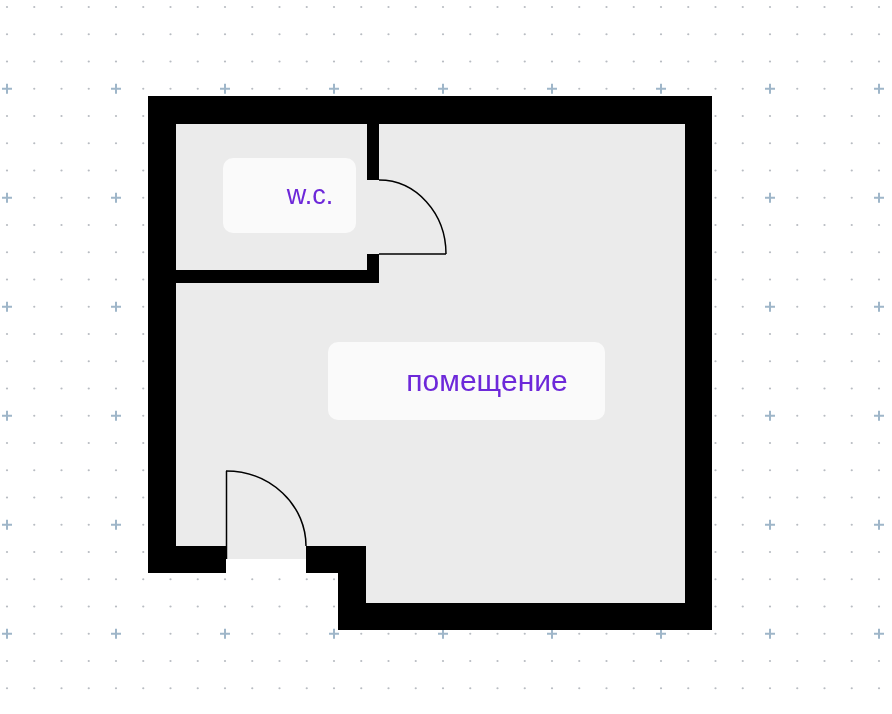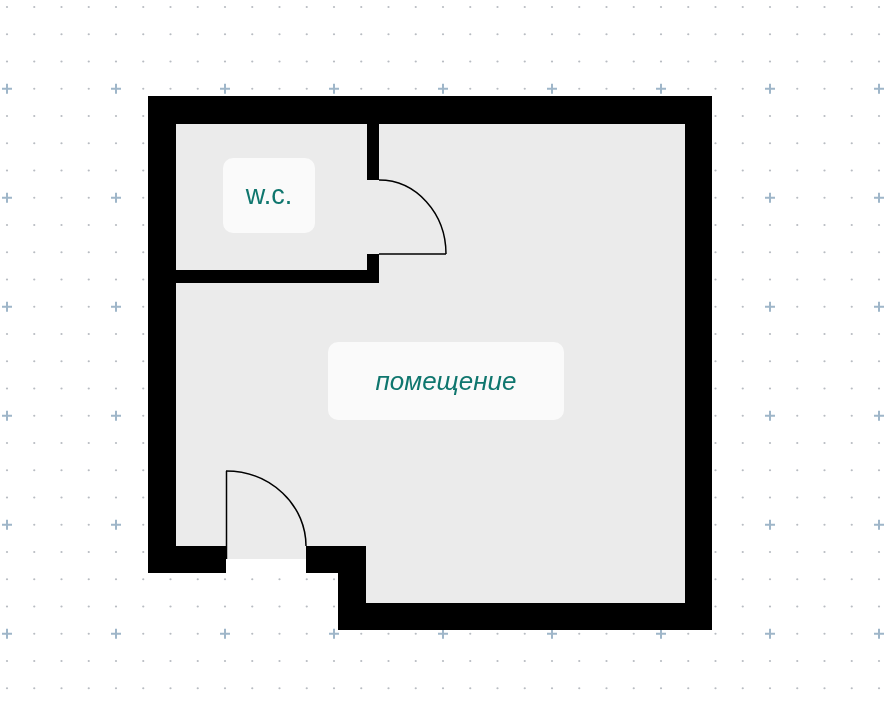--- a/index.html
+++ b/index.html
@@ -1,21 +1,21 @@
 <!DOCTYPE html>
 <html><head>
 <meta charset="utf-8">
 <style>
   html, body { margin:0; padding:0; background:#ffffff; }
   body { width:892px; height:714px; position:relative; overflow:hidden; font-family:"Liberation Sans", sans-serif; }
   #canvas { position:absolute; left:0; top:0; width:892px; height:714px; }
   .room-label {
     position:absolute; background:#fafafa; border-radius:10px;
     display:flex; align-items:center; justify-content:center;
-    color:#0f766e; font-family:"Liberation Sans", sans-serif;
+    color:#6d28d9; font-family:"Liberation Sans", sans-serif;padding-left:41px;
   }
 </style>
 </head>
 <body>
 
 <svg id="canvas" width="892" height="714" viewBox="0 0 892 714" xmlns="http://www.w3.org/2000/svg">
   <g id="grid">
       <circle cx="7" cy="7" r="1.1" fill="#b8bcc2"></circle>
       <circle cx="7" cy="34.25" r="1.1" fill="#b8bcc2"></circle>
       <circle cx="7" cy="61.5" r="1.1" fill="#b8bcc2"></circle>
@@ -893,15 +893,15 @@
     <rect x="226" y="546" width="80" height="13" fill="#ebebeb"></rect>
     <line x1="226.5" y1="471" x2="226.5" y2="559" stroke="#000" stroke-width="1.5"></line>
     <path d="M226 471 A 80 75 0 0 1 306 546" fill="none" stroke="#000" stroke-width="1.5"></path>
   </g>
 </svg>
 
 <div class="room-label" style="left:223px; top:158px; width:92px; height:75px; font-size:27px;">
   <span>w.c.</span>
 </div>
 
-<div class="room-label" style="left:328px; top:342px; width:236px; height:78px; font-size:26px;font-style:italic;">
+<div class="room-label" style="left:328px; top:342px; width:236px; height:78px; font-size:30px;">
   <span>помещение</span>
 </div>
 
 </body></html>

